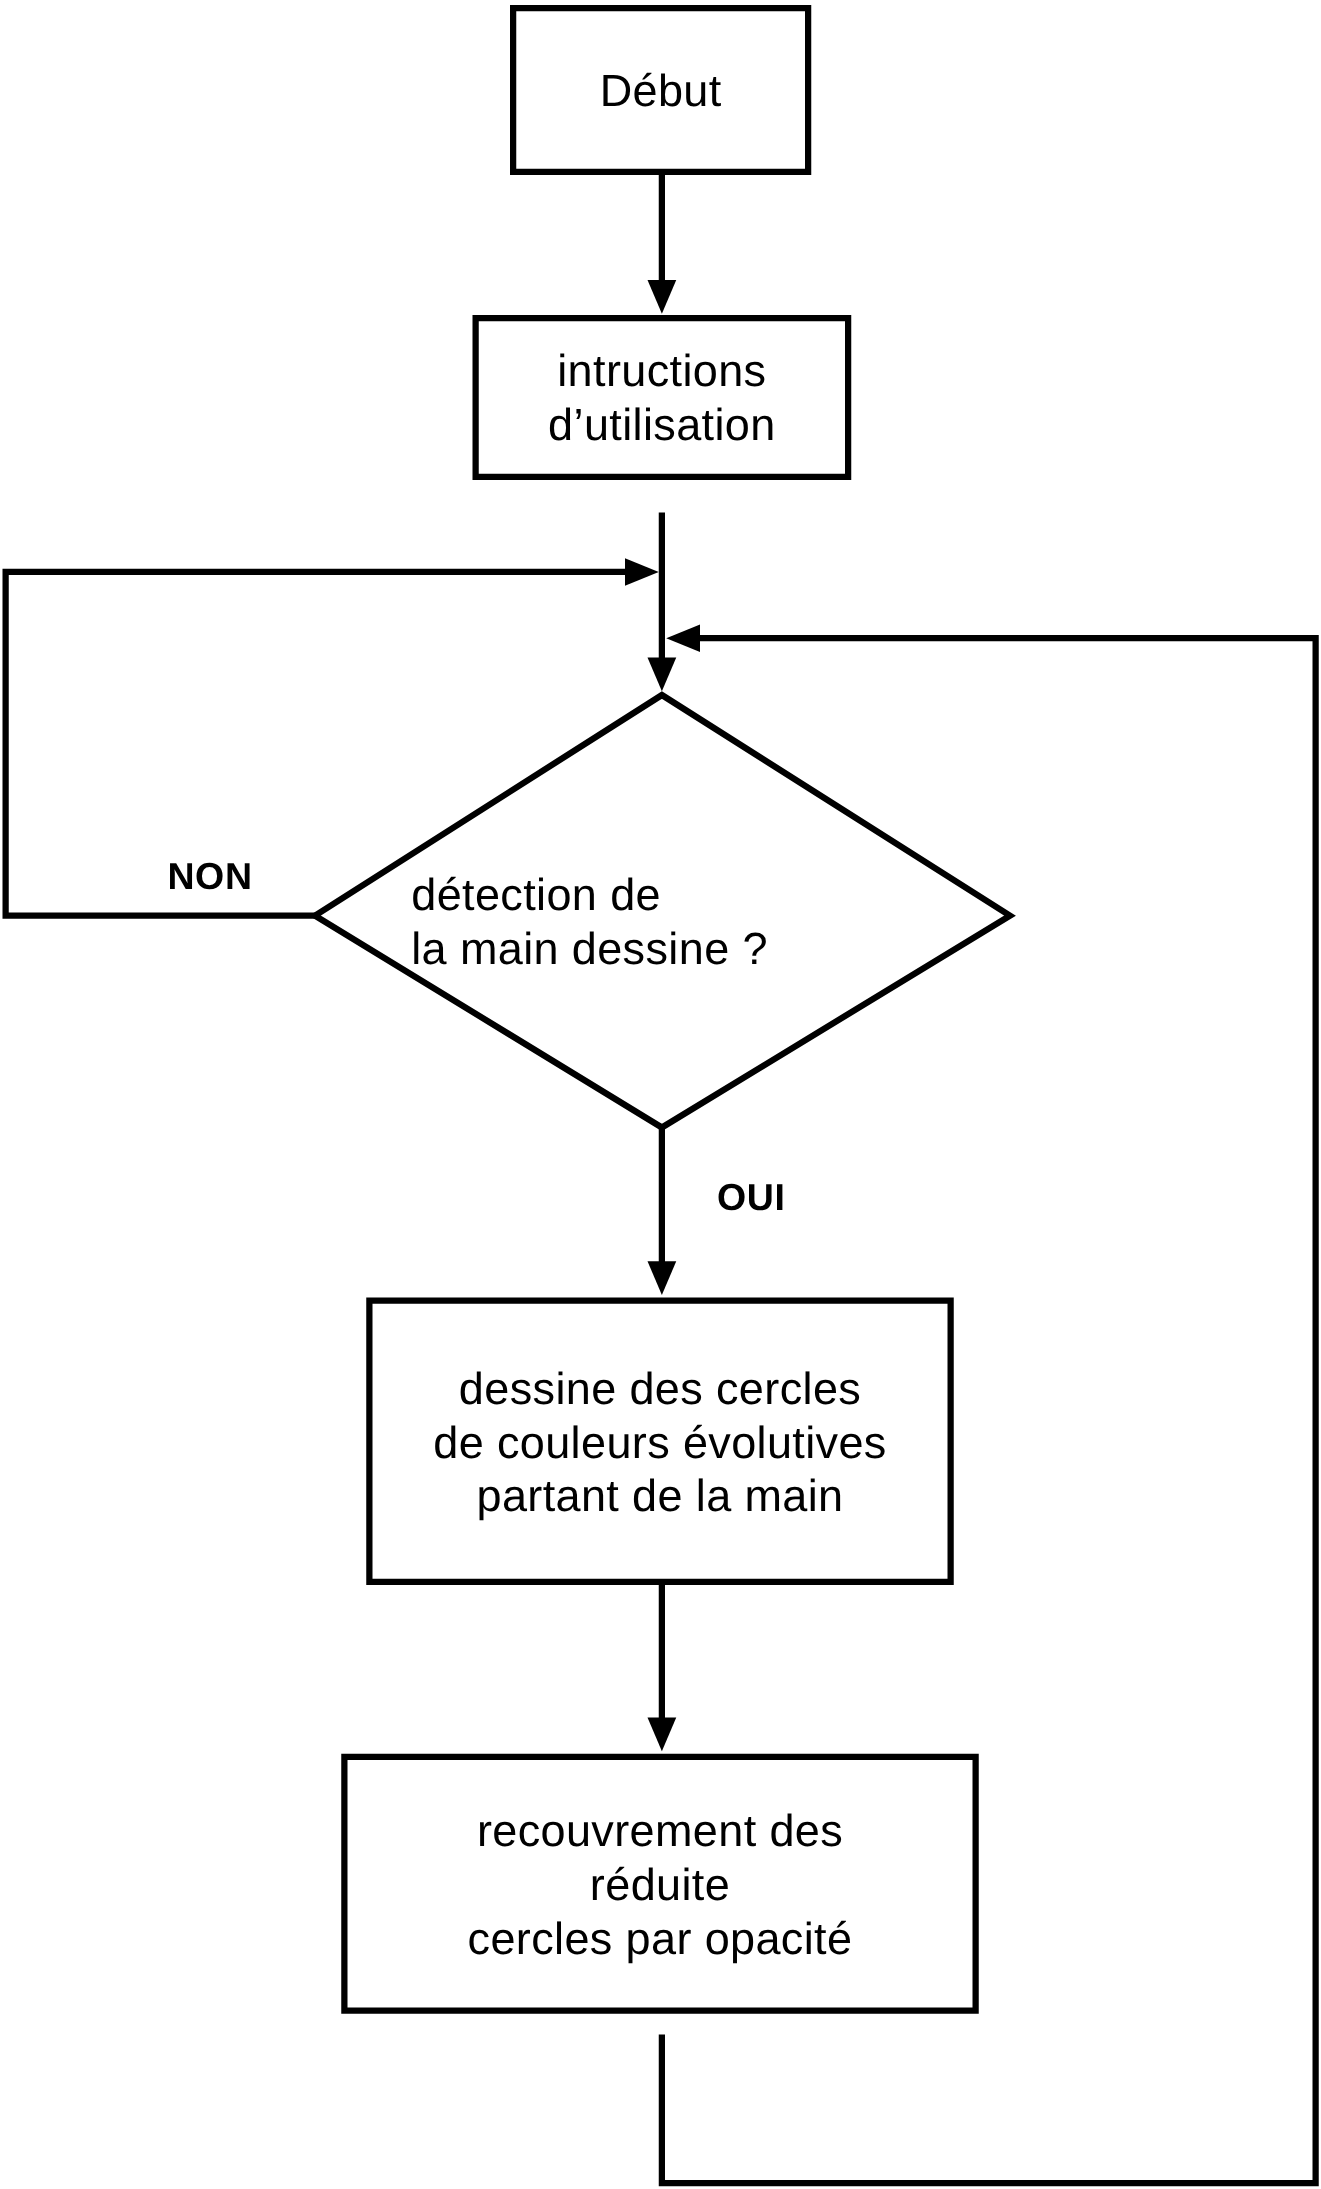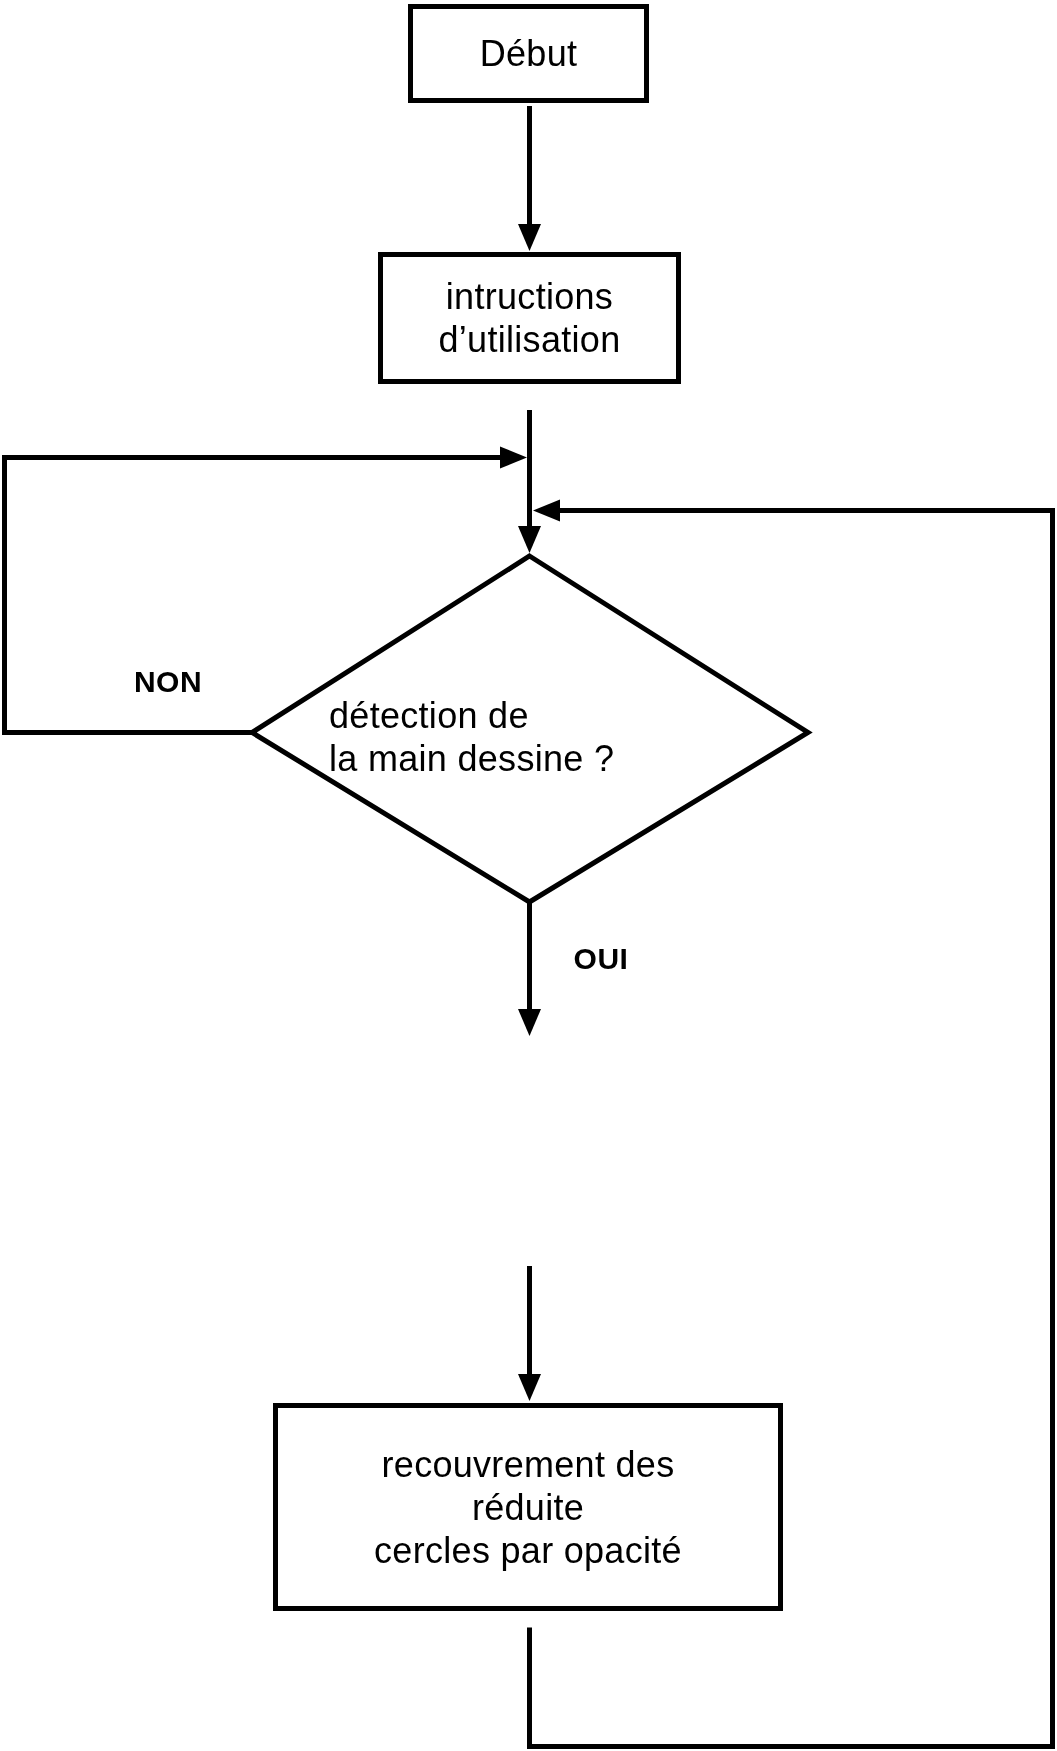--- a/index.html
+++ b/index.html
@@ -49,24 +49,24 @@
   }
   .branch-label {
     position: absolute;
     width: 140px;
     text-align: center;
     font-weight: bold;
     font-size: 30px;
     line-height: 32px;
     letter-spacing: 0.5px;
   }
-  #label-non { left: 98px;  top: 666px; }
+  #label-non { left: 98px;  top: 686px; }
   #label-oui { left: 531px; top: 943px; }
 
-  #box-start        { left: 408px; top: 4px;    width: 241px; height: 99px; }
+  #box-start        { left: 408px; top: 4px;    width: 241px; height: 136px; }
   #box-instructions { left: 378px; top: 252px;  width: 303px; height: 132px; }
   #box-draw         { left: 293px; top: 1038px; width: 470px; height: 230px; }
   #box-overlay      { left: 273px; top: 1403px; width: 510px; height: 208px; }
 </style>
 </head>
 <body>
 
 <div id="canvas">
 
   <svg id="wires" viewBox="0 0 1057 1751" xmlns="http://www.w3.org/2000/svg">
@@ -116,20 +116,27 @@
   </div>
 
   <div class="diamond-label">
     <span class="ln">détection de</span>
     <span class="ln">la main dessine ?</span>
   </div>
 
   <div class="branch-label" id="label-non">NON</div>
   <div class="branch-label" id="label-oui">OUI</div>
 
+  <div class="box" id="box-draw">
+    <div>
+      <span class="ln">dessine des cercles</span>
+      <span class="ln">de couleurs évolutives</span>
+      <span class="ln">partant de la main</span>
+    </div>
+  </div>
 
   <div class="box" id="box-overlay">
     <div>
       <span class="ln">recouvrement des</span>
       <span class="ln">réduite</span>
       <span class="ln">cercles par opacité</span>
     </div>
   </div>
 
 </div>

